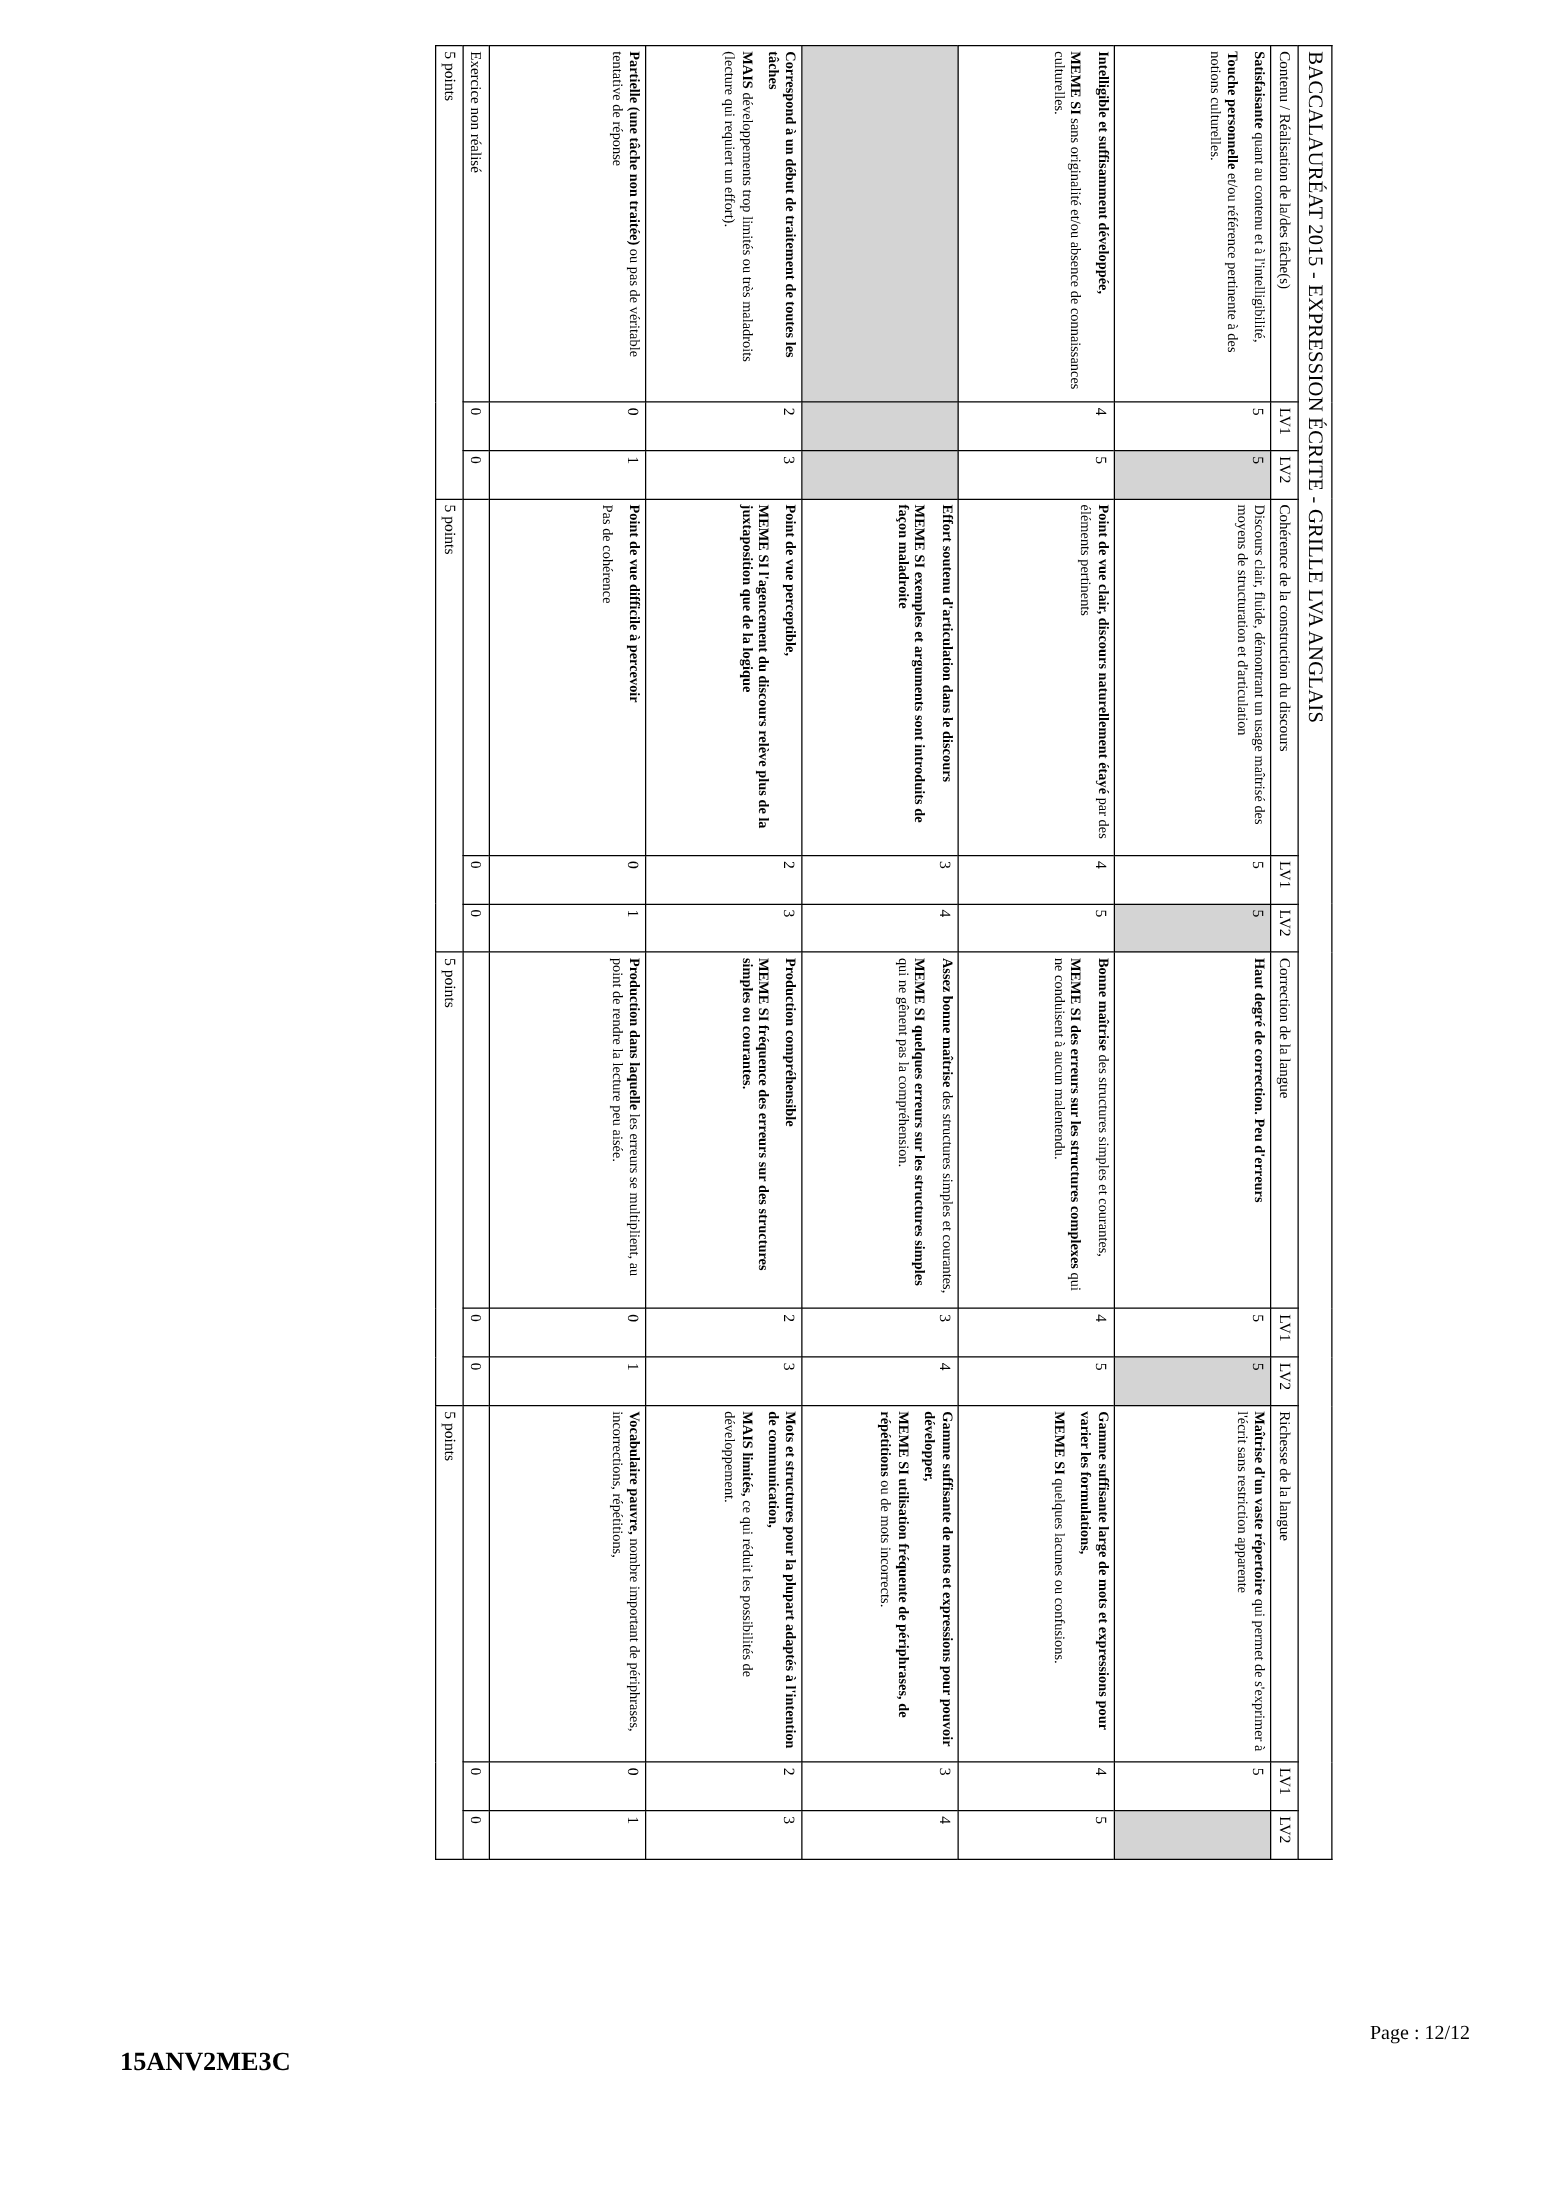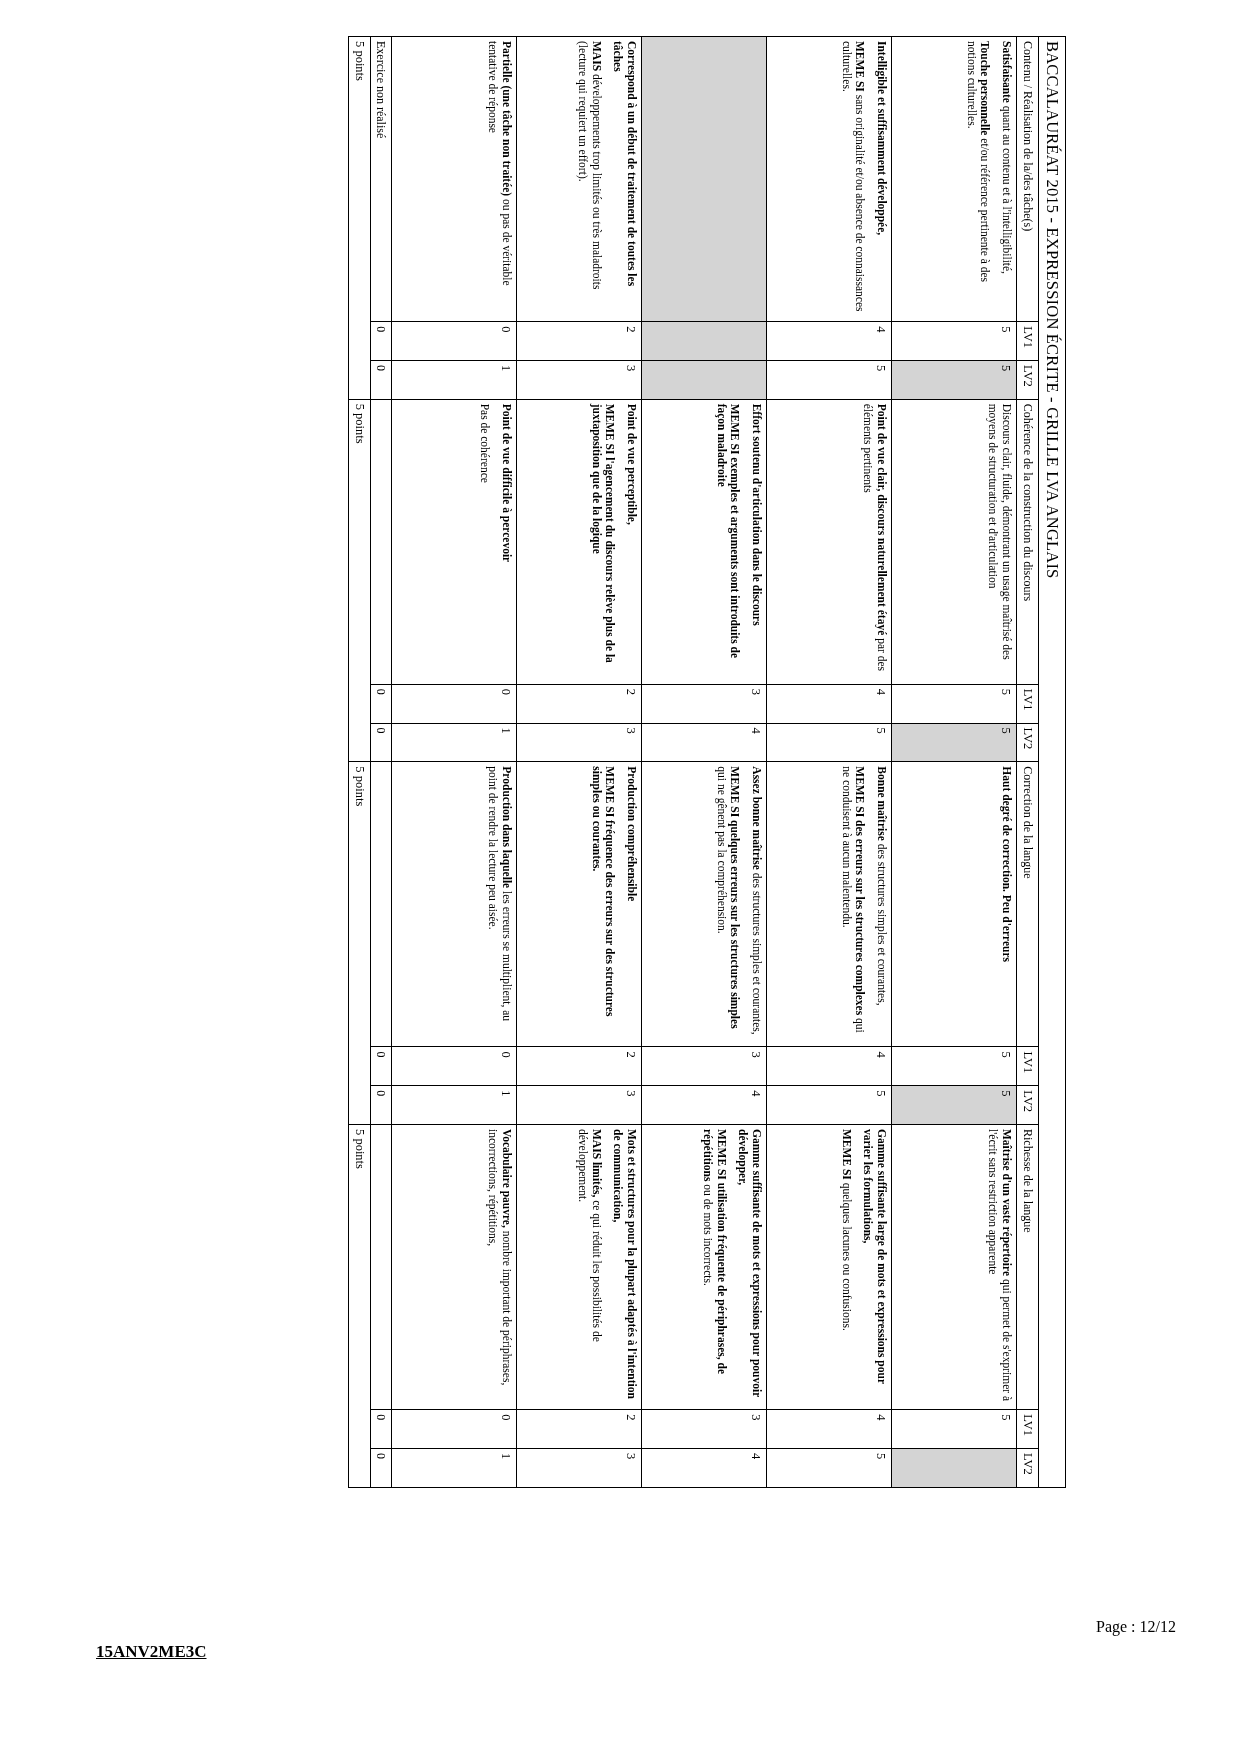--- a/index.html
+++ b/index.html
@@ -96,23 +96,22 @@
     font-weight: bold;
     font-size: 12px;
   }
 
   
   .footer-left {
     position: absolute;
     left: 96px;
     bottom: 92px;
     font-weight: bold;
-    font-size: 17px;
+    font-size: 21px;
     font-family: "Liberation Serif", serif;
-    text-decoration: underline;
   }
   .footer-right {
     position: absolute;
     right: 64px;
     bottom: 118px;
     font-size: 16px;
   }
 </style>
 </head>
 <body>

